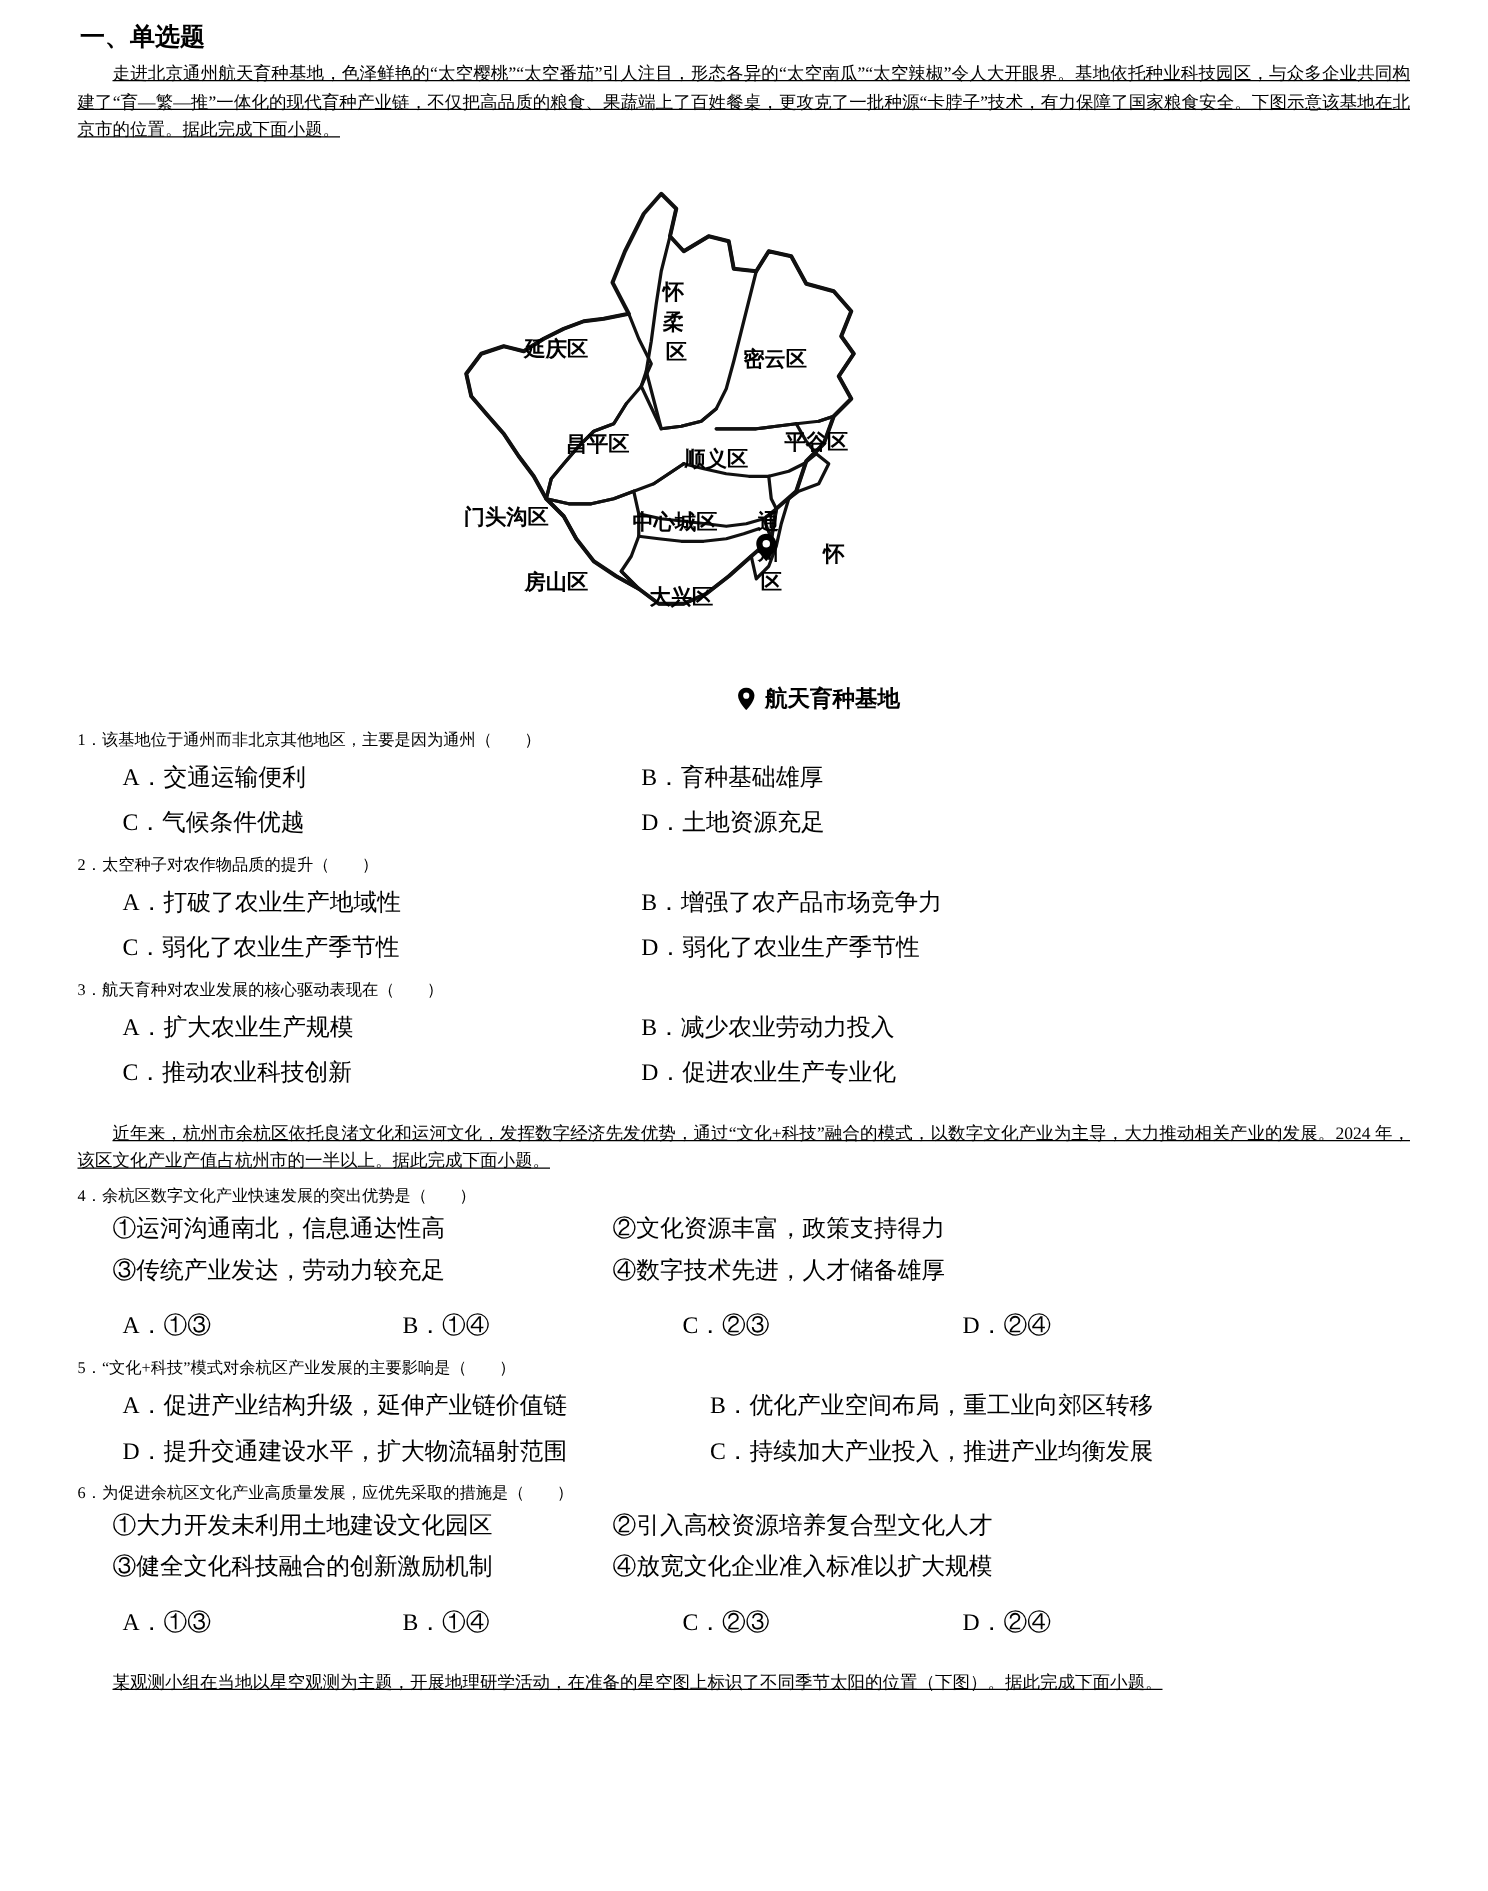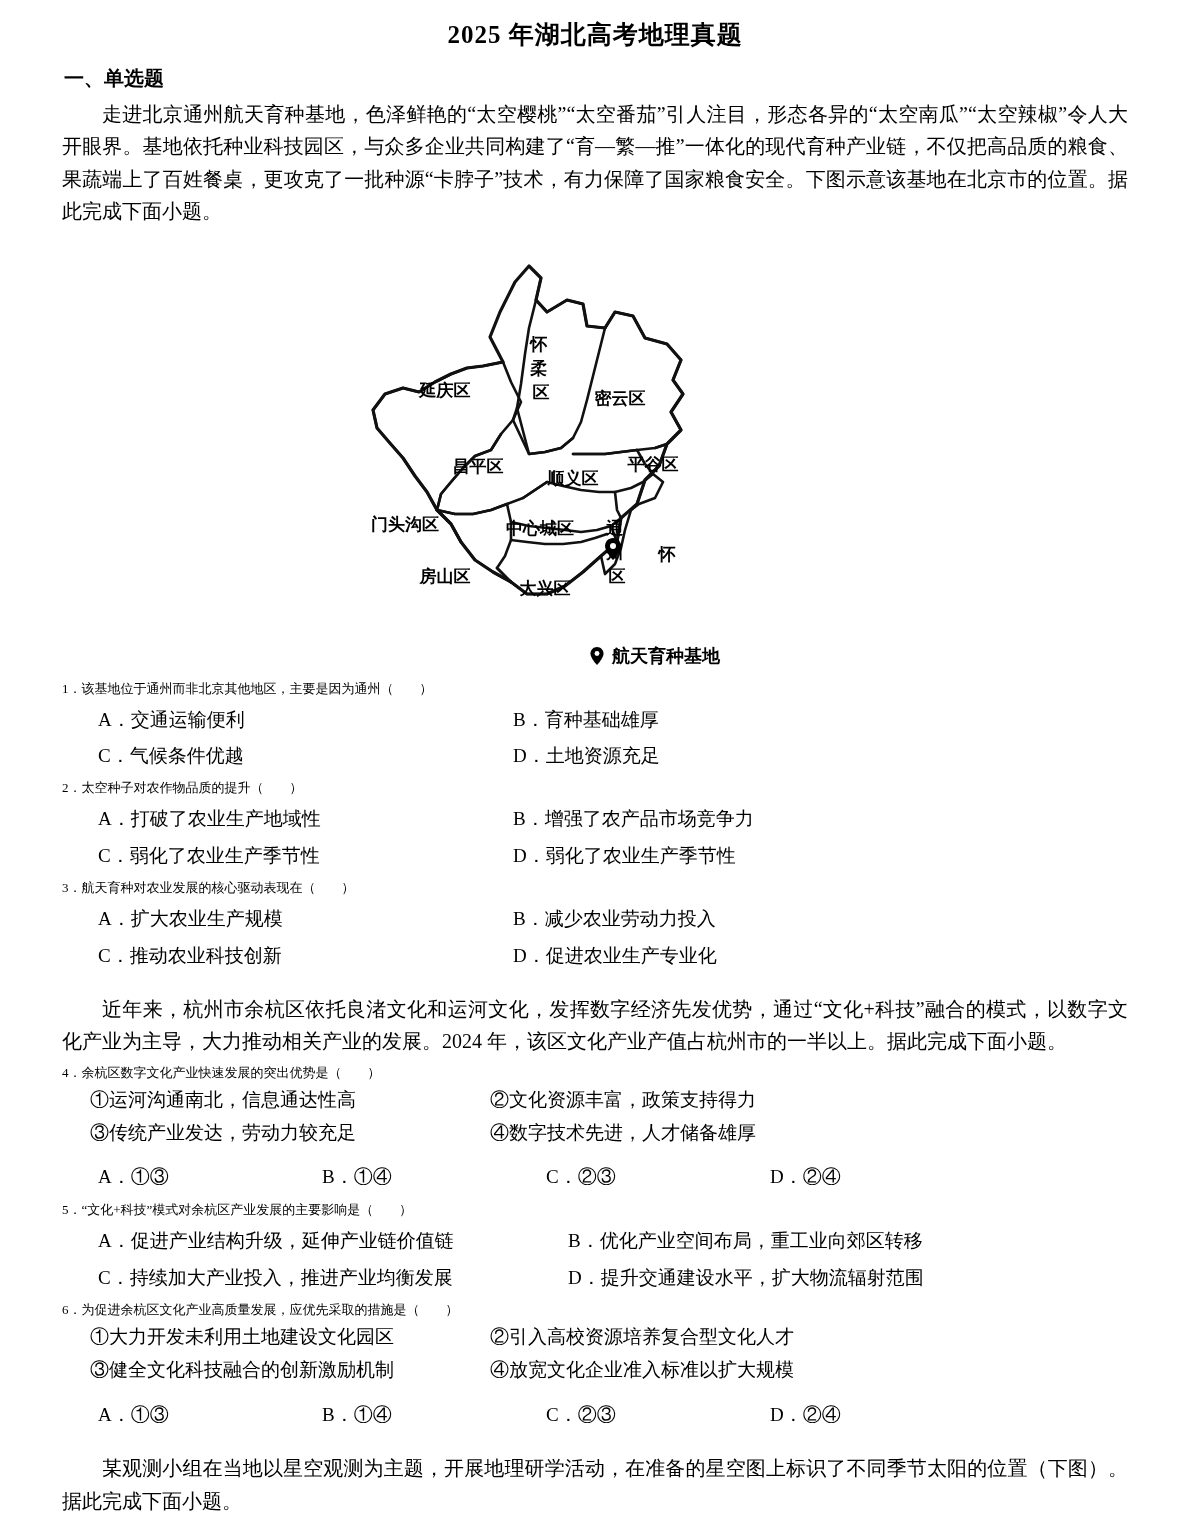--- a/index.html
+++ b/index.html
@@ -25,26 +25,27 @@
     font-weight: bold;
     letter-spacing: 1px;
     margin: 4px 0 14px 0;
   }
   .section-heading {
     font-size: 20px;
     font-weight: bold;
     margin: 2px 0 6px 2px;
   }
   .para {
-    font-size: 20px;
+    font-size: 14px;
     line-height: 1.62;
     text-align: justify;
     text-justify: inter-ideograph;
     text-indent: 2em;
     margin: 0 0 4px 0;
+    text-decoration: underline;
   }
   .q-line {
     font-size: 13px;
     line-height: 1.62;
     margin: 3px 0 0 0;
   }
   .q-stem {
     margin-top: 6px;
   }
   .opt-row {
@@ -104,21 +105,21 @@
   }
   .map-wrap svg {
     display: block;
   }
   .legend {
     display: flex;
     align-items: center;
     gap: 8px;
     font-size: 18px;
     font-weight: bold;
-    margin-top: 2px;
+    margin-top: 16px;
     margin-left: 120px;
   }
   .legend .pin {
     display: inline-block;
     width: 14px;
     height: 18px;
   }
   .maplabel {
     font-family: "Liberation Sans", sans-serif;
     font-size: 17px;
@@ -130,21 +131,20 @@
     font-size: 17px;
     font-weight: bold;
     fill: #000;
   }
 </style>
 </head>
 <body>
 
 <div class="page">
 
-  <div class="doc-title">2025 年湖北高考地理真题</div>
 
   <div class="section-heading">一、单选题</div>
 
   <div class="para">走进北京通州航天育种基地，色泽鲜艳的“太空樱桃”“太空番茄”引人注目，形态各异的“太空南瓜”“太空辣椒”令人大开眼界。基地依托种业科技园区，与众多企业共同构建了“育—繁—推”一体化的现代育种产业链，不仅把高品质的粮食、果蔬端上了百姓餐桌，更攻克了一批种源“卡脖子”技术，有力保障了国家粮食安全。下图示意该基地在北京市的位置。据此完成下面小题。</div>
 
   <div class="figure">
     <div class="map-wrap">
       <svg width="560" height="400" viewBox="0 0 560 400" xmlns="http://www.w3.org/2000/svg">
         <g fill="none" stroke="#111" stroke-width="2.6" stroke-linejoin="round" stroke-linecap="round">
 
@@ -290,22 +290,22 @@
   </div>
 
   <div class="q-line q-stem">
     <span>5．</span><span>“文化+科技”模式对余杭区产业发展的主要影响是（　　）</span>
   </div>
   <div class="opt-row opt-indent opt-2col-wide">
     <span class="opt">A．促进产业结构升级，延伸产业链价值链</span>
     <span class="opt">B．优化产业空间布局，重工业向郊区转移</span>
   </div>
   <div class="opt-row opt-indent opt-2col-wide">
+    <span class="opt">D．提升交通建设水平，扩大物流辐射范围</span>
     <span class="opt">C．持续加大产业投入，推进产业均衡发展</span>
-    <span class="opt">D．提升交通建设水平，扩大物流辐射范围</span>
   </div>
 
   <div class="q-line q-stem">
     <span>6．</span><span>为促进余杭区文化产业高质量发展，应优先采取的措施是（　　）</span>
   </div>
   <div class="sub-row">
     <span class="sub">①大力开发未利用土地建设文化园区</span>
     <span class="sub">②引入高校资源培养复合型文化人才</span>
   </div>
   <div class="sub-row">

